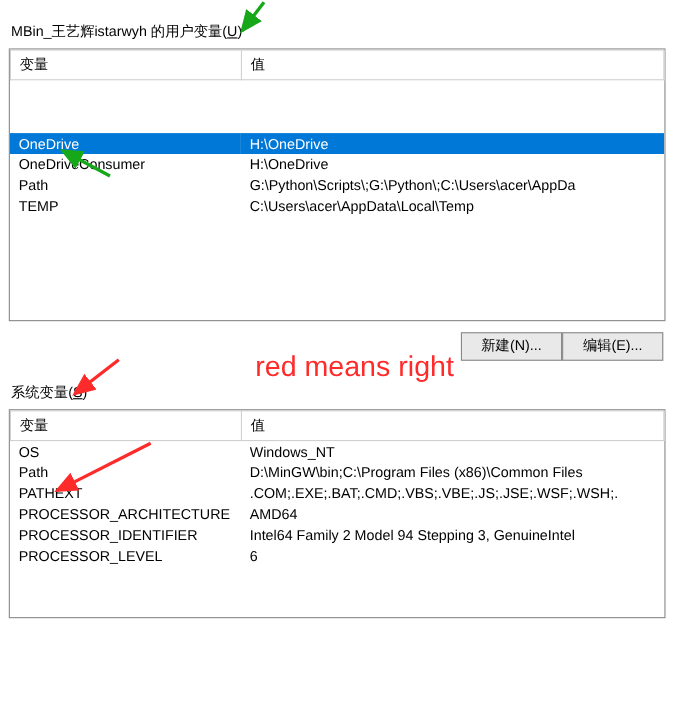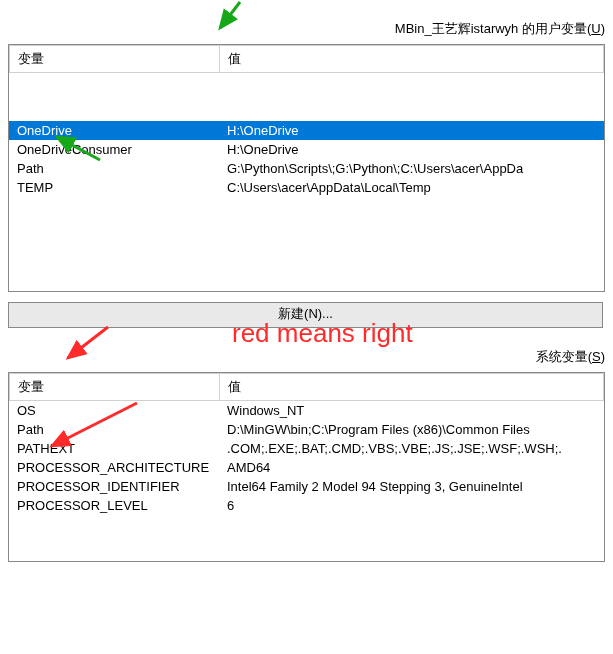--- a/index.html
+++ b/index.html
@@ -1,31 +1,31 @@
 <!DOCTYPE html>
 <html><head>
   <meta charset="utf-8">
   <style>
     * { box-sizing: border-box; font-family: "Microsoft YaHei", Tahoma, sans-serif; font-size: 13px; }
     body { margin: 0; background: #fff; color: #000; width: 613px; height: 654px; position: relative; overflow: hidden; }
 
     .section { padding: 10px 8px 0 8px; }
-    .section-title { margin: 10px 0 6px 2px; text-align: right; }
+    .section-title { margin: 10px 0 6px 2px; }
     .underline { text-decoration: underline; }
 
     .table-frame { border: 1px solid #888; margin-top: 2px; }
     .table { width: 100%; border-collapse: collapse; table-layout: fixed; padding-left: 20px; }
     .table thead th { text-align: left; font-weight: normal; padding: 4px 8px; border: 1px solid #d0d0d0; background: #fff; }
     .table thead th:first-child { width: 210px; }
     .table tbody td { padding: 2px 8px; white-space: nowrap; overflow: hidden; text-overflow: clip; }
     .table tbody tr.sel td { background: #0078d7; color: #fff; }
     .user-body-wrap { height: 170px; overflow: hidden; margin-top: 48px; }
     .sys-body-wrap { height: 160px; overflow: hidden; }
 
-    .btn-row { display: flex; justify-content: flex-end; gap: 0; padding: 10px 2px 10px 0; flex-direction: column; }
+    .btn-row { display: flex; justify-content: flex-end; gap: 0; padding: 10px 2px 10px 0; }
     .btn { min-width: 92px; height: 26px; line-height: 22px; text-align: center; border: 1px solid #888; background: #e9e9e9; cursor: default; }
 
     .annotation { position: absolute; color: #ff2a2a; font-family: "Segoe UI", sans-serif; font-size: 26px; pointer-events: none; }
 
     
     .arrow { position: absolute; pointer-events: none; }
     .arrow svg { display: block; }
   </style>
 </head>
 <body>
@@ -67,20 +67,21 @@
               <td>TEMP</td>
               <td>C:\Users\acer\AppData\Local\Temp</td>
             </tr>
           </tbody>
       </table>
     </div>
   </div>
 
   <div class="btn-row">
     <div class="btn">新建(N)...</div>
+    <div class="btn">编辑(E)...</div>
   </div>
 </div>
 
 <div class="annotation" style="left:232px; top:318px;">red means right</div>
 
 <div class="section" style="padding-top:0;">
   <div class="section-title">
     <span>系统变量(</span><span class="underline">S</span><span>)</span>
   </div>
 

